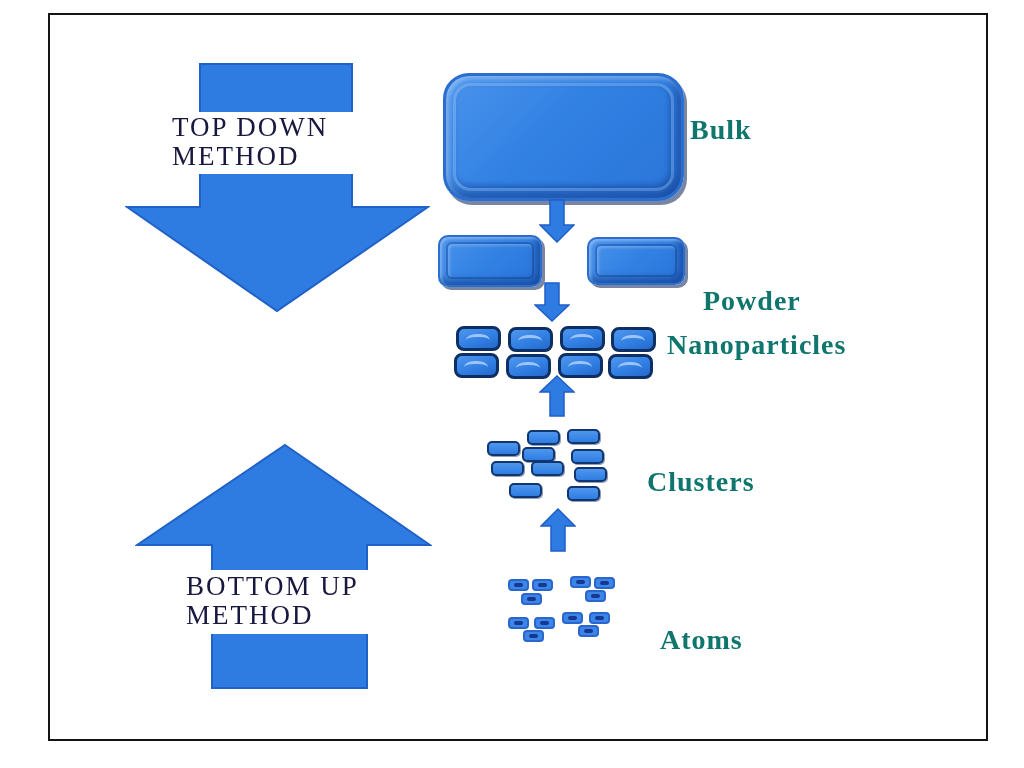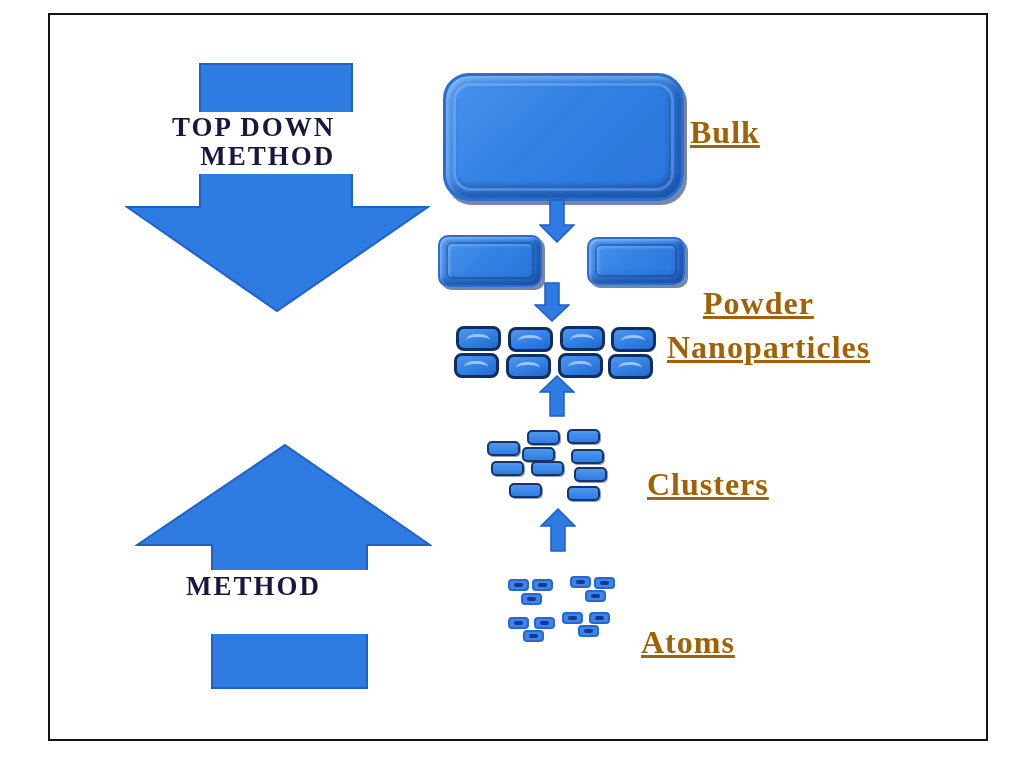--- a/index.html
+++ b/index.html
@@ -13,28 +13,27 @@
     left:48px;top:13px;width:936px;height:724px;
     border:2px solid #141414;background:#ffffff;
   }
   
   svg{display:block;}
   .big-arrow-fill{fill:#2e7ce1;stroke:#2061c8;stroke-width:2;}
   .small-arrow-fill{fill:#2e7ce1;stroke:#1f5ec6;stroke-width:1.5;}
   
   .text-band{background:#ffffff;}
   .method-text{
-    color:#17173f;font-weight:bold;font-size:27px;line-height:29px;
-    letter-spacing:2px;white-space:nowrap;text-align:right;
+    color:#17173f;font-weight:normal;font-size:27px;line-height:29px;
+    letter-spacing:2px;white-space:nowrap;
   }
   
   .stage-label{
-    color:#a16207;font-weight:bold;font-size:32px;letter-spacing:1px;
+    color:#0f766e;font-weight:bold;font-size:28px;letter-spacing:1px;
     white-space:nowrap;
-    text-decoration:underline;
   }
   
   .bulk{
     left:443px;top:73px;width:235px;height:122px;border-radius:26px;
     background:linear-gradient(135deg,#4a93ec 0%,#3181e3 45%,#2a74d8 100%);
     border:3px solid #2a6fd0;
     box-shadow:3px 4px 0 rgba(10,35,90,0.55),
       inset 3px 3px 5px rgba(255,255,255,0.35),
       inset -5px -7px 9px rgba(10,40,110,0.45);
   }
@@ -101,20 +100,21 @@
   <div>METHOD</div>
 </div>
 
 <div class="abs" style="left:135px;top:443px;width:297px;height:247px;">
   <svg width="297" height="247" viewBox="0 0 297 247">
     <polygon class="big-arrow-fill" points="150,2 295,102 232,102 232,245 77,245 77,102 2,102"></polygon>
   </svg>
 </div>
 <div class="abs text-band" style="left:206px;top:570px;width:166px;height:64px;"></div>
 <div class="abs method-text" style="left:186px;top:572px;">
+  <div>BOTTOM UP</div>
   <div>METHOD</div>
 </div>
 
 <div class="abs bulk"></div>
 <div class="abs stage-label" style="left:690px;top:114px;">Bulk</div>
 
 <div class="abs" style="left:539px;top:199px;">
   <svg width="36" height="44" viewBox="0 0 36 44">
     <polygon class="small-arrow-fill" points="11,1 25,1 25,26 35,26 18,43 1,26 11,26"></polygon>
   </svg>
@@ -175,13 +175,13 @@
     <div class="abs atom" style="left: 570px; top: 576px;"></div>
     <div class="abs atom" style="left: 594px; top: 577px;"></div>
     <div class="abs atom" style="left: 585px; top: 590px;"></div>
     <div class="abs atom" style="left: 508px; top: 617px;"></div>
     <div class="abs atom" style="left: 534px; top: 617px;"></div>
     <div class="abs atom" style="left: 523px; top: 630px;"></div>
     <div class="abs atom" style="left: 562px; top: 612px;"></div>
     <div class="abs atom" style="left: 589px; top: 612px;"></div>
     <div class="abs atom" style="left: 578px; top: 625px;"></div>
   </div>
-<div class="abs stage-label" style="left:641px;top:624px;">Atoms</div>
+<div class="abs stage-label" style="left:660px;top:624px;">Atoms</div>
 
 </body></html>

